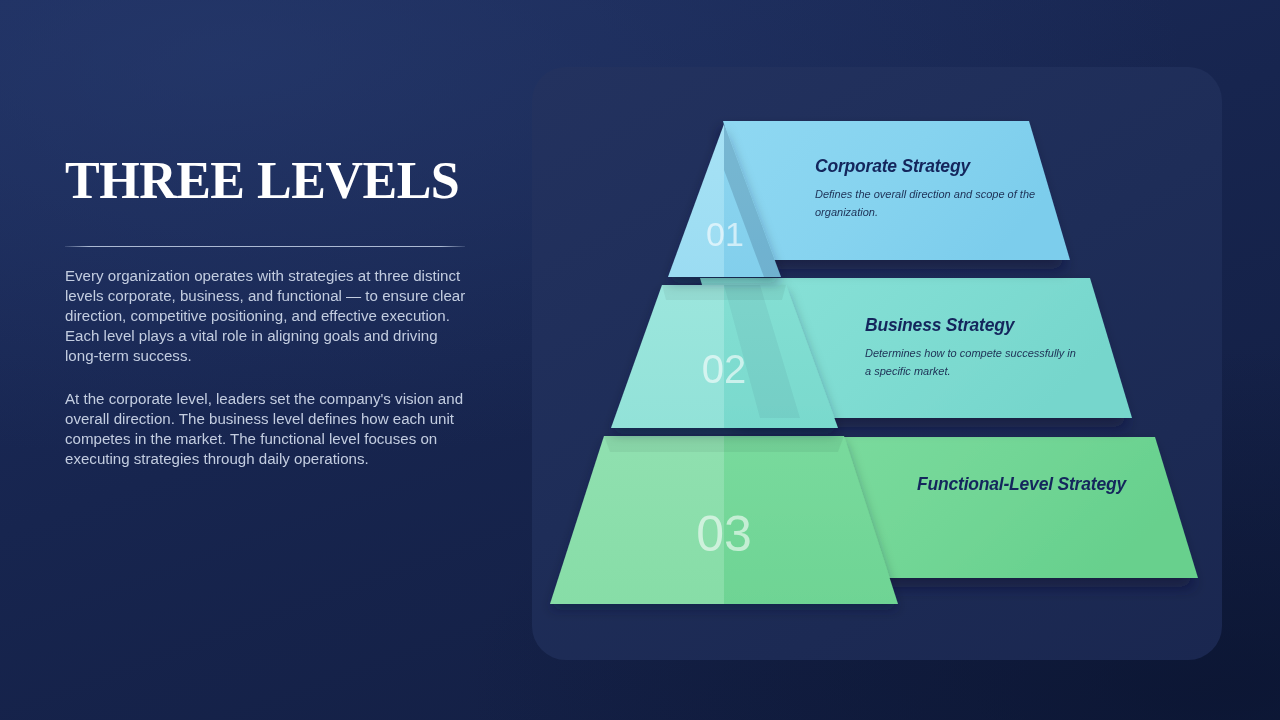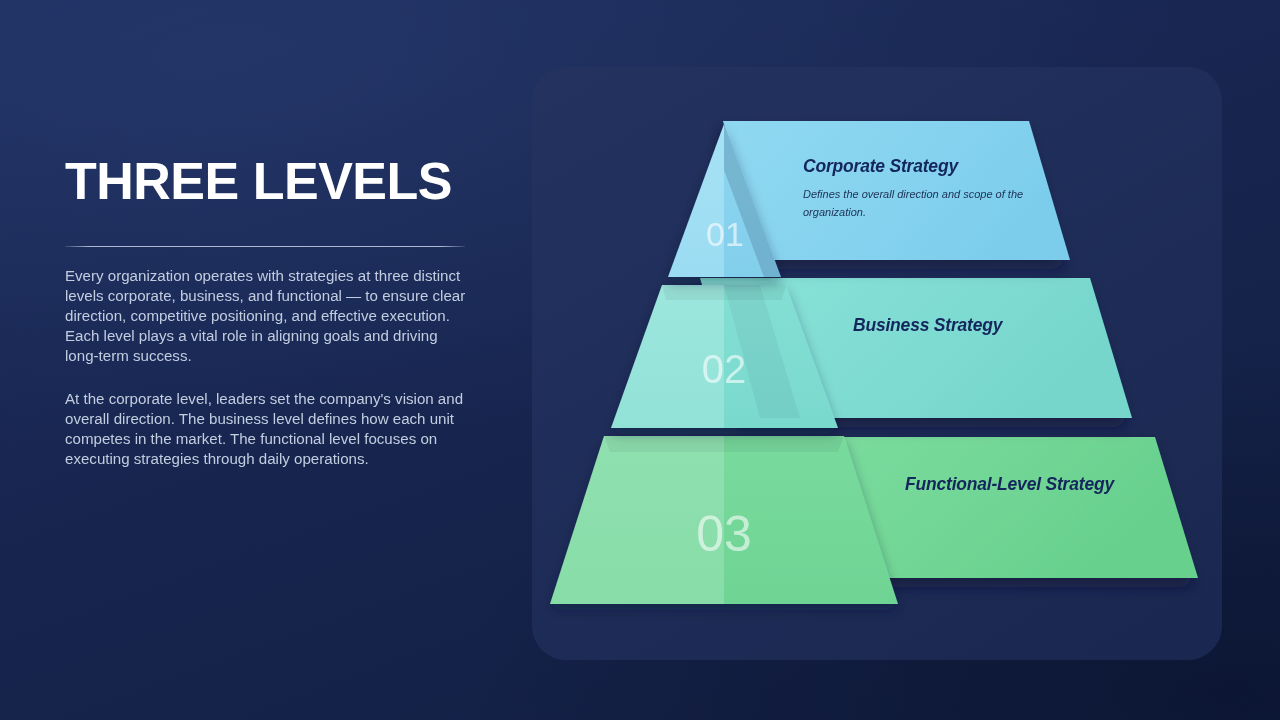--- a/index.html
+++ b/index.html
@@ -22,21 +22,21 @@
   .left-col{
     position:absolute; left:65px; top:150px; width:405px;
   }
   .title{
     font-size:52px;
     line-height:62px;
     font-weight:bold;
     color:#ffffff;
     letter-spacing:-0.5px;
   }
-  .title .line{ display:block; }
+  .title .line{ display:block;font-family:Liberation Serif, serif; }
   .divider{
     margin-top:34px;
     width:400px;
     height:1px;
     background:linear-gradient(to right, rgba(190,205,230,.15), rgba(196,210,232,.85) 6%, rgba(196,210,232,.85) 94%, rgba(190,205,230,.15));
   }
   .para{
     margin-top:19px;
     font-size:15.1px;
     line-height:20px;
@@ -55,21 +55,21 @@
   }
 
   .stage{
     position:absolute; left:0; top:0; width:1280px; height:720px;
     pointer-events:none;
     text-decoration:underline;
   }
   .stage svg{ display:block; }
 
   
-  .tier-text{ position:absolute; }
+  .tier-text{ position:absolute;margin-left:12px; }
   .tier-head{
     font-size:17.5px;
     font-weight:bold;
     font-style:italic;
     color:#14265c;
     letter-spacing:-0.2px;
     white-space:nowrap;
   }
   .tier-desc{
     margin-top:9px;
@@ -190,17 +190,18 @@
 </svg>
 </div>
 
 <div class="tier-text t1">
   <div class="tier-head">Corporate Strategy</div>
   <div class="tier-desc">Defines the overall direction and scope of the organization.</div>
 </div>
 
 <div class="tier-text t2">
   <div class="tier-head">Business Strategy</div>
+  <div class="tier-desc">Determines how to compete successfully in a specific market.</div>
 </div>
 
 <div class="tier-text t3">
   <div class="tier-head">Functional-Level Strategy</div>
 </div>
 
 </body></html>

